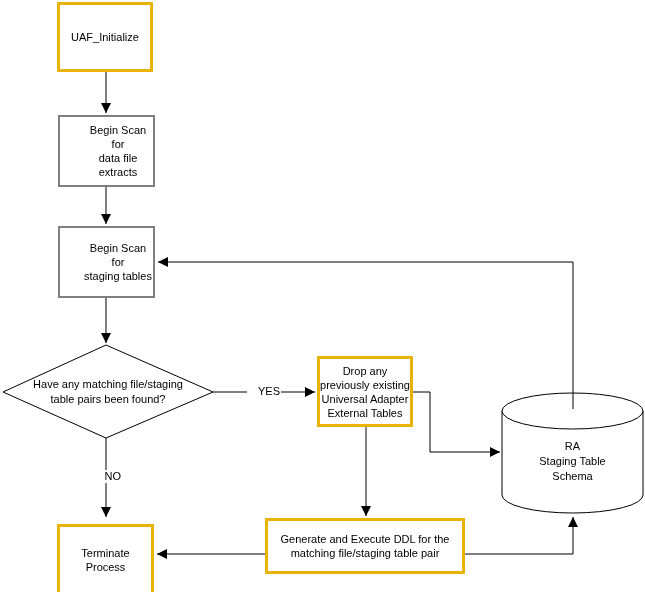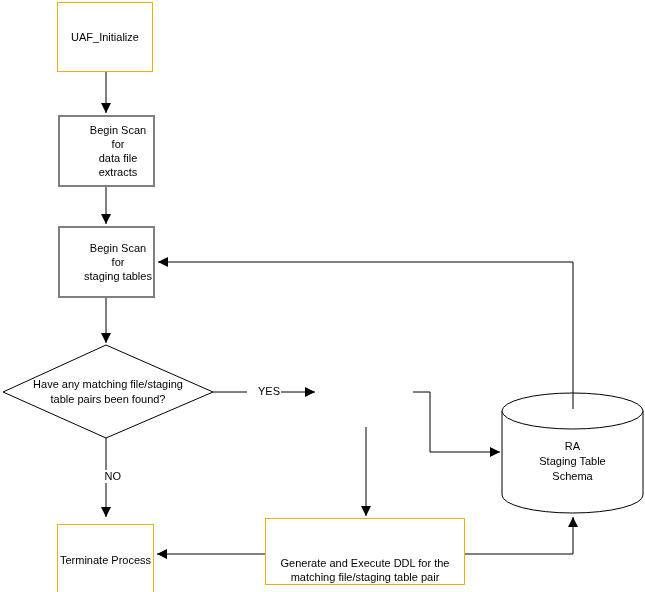--- a/index.html
+++ b/index.html
@@ -19,21 +19,21 @@
   }
   .layer {
     position: absolute;
     left: 0;
     top: 0;
   }
   .node {
     position: absolute;
     box-sizing: border-box;
     background: #ffffff;
-    border: 1px solid #eab308;
+    border: 3px solid #eab308;
     display: flex;
     flex-direction: column;
     justify-content: center;
     align-items: center;
     text-align: center;
     line-height: 14px;
     z-index: 2;
   }
   .node.gray {
     border: 2px solid #7f7f7f;
@@ -52,21 +52,21 @@
     text-align: right;
     line-height: 13px;
     padding: 0 1px;
     z-index: 4;
   }
   .box-uaf       { left: 57px;  top: 2px;   width: 96px;  height: 70px; }
   .box-scanfiles { left: 58px;  top: 115px; width: 97px;  height: 72px; }
   .box-scantbls  { left: 58px;  top: 226px; width: 97px;  height: 72px; }
   .box-drop      { left: 317px; top: 356px; width: 96px;  height: 71px; line-height: 14px; }
   .box-term      { left: 57px;  top: 524px; width: 97px;  height: 72px; }
-  .box-gen       { left: 265px; top: 518px; width: 200px; height: 67px; justify-content: flex-end; }
+  .box-gen       { left: 265px; top: 518px; width: 200px; height: 56px; }
   .lbl-decision  { left: 13px;  top: 377px; width: 190px; }
   .lbl-cylinder  { left: 502px; top: 439px; width: 141px; }
   .lbl-yes       { left: 247px; top: 385px; width: 32px; }
   .lbl-no        { left: 92px;  top: 470px; width: 28px; }
   svg .shape {
     fill: #ffffff;
     stroke: #000000;
     stroke-width: 1;
   }
   svg .conn {
@@ -113,20 +113,26 @@
   <div class="node gray box-scanfiles">
     <span class="ln">Begin Scan for</span>
     <span class="ln">data file extracts</span>
   </div>
 
   <div class="node gray box-scantbls">
     <span class="ln">Begin Scan for</span>
     <span class="ln">staging tables</span>
   </div>
 
+  <div class="node box-drop">
+    <span class="ln">Drop any</span>
+    <span class="ln">previously existing</span>
+    <span class="ln">Universal Adapter</span>
+    <span class="ln">External Tables</span>
+  </div>
 
   <div class="node box-term">
     <span class="ln">Terminate Process</span>
   </div>
 
   <div class="node box-gen">
     <span class="ln">Generate and Execute DDL for the</span>
     <span class="ln">matching file/staging table pair</span>
   </div>
 

